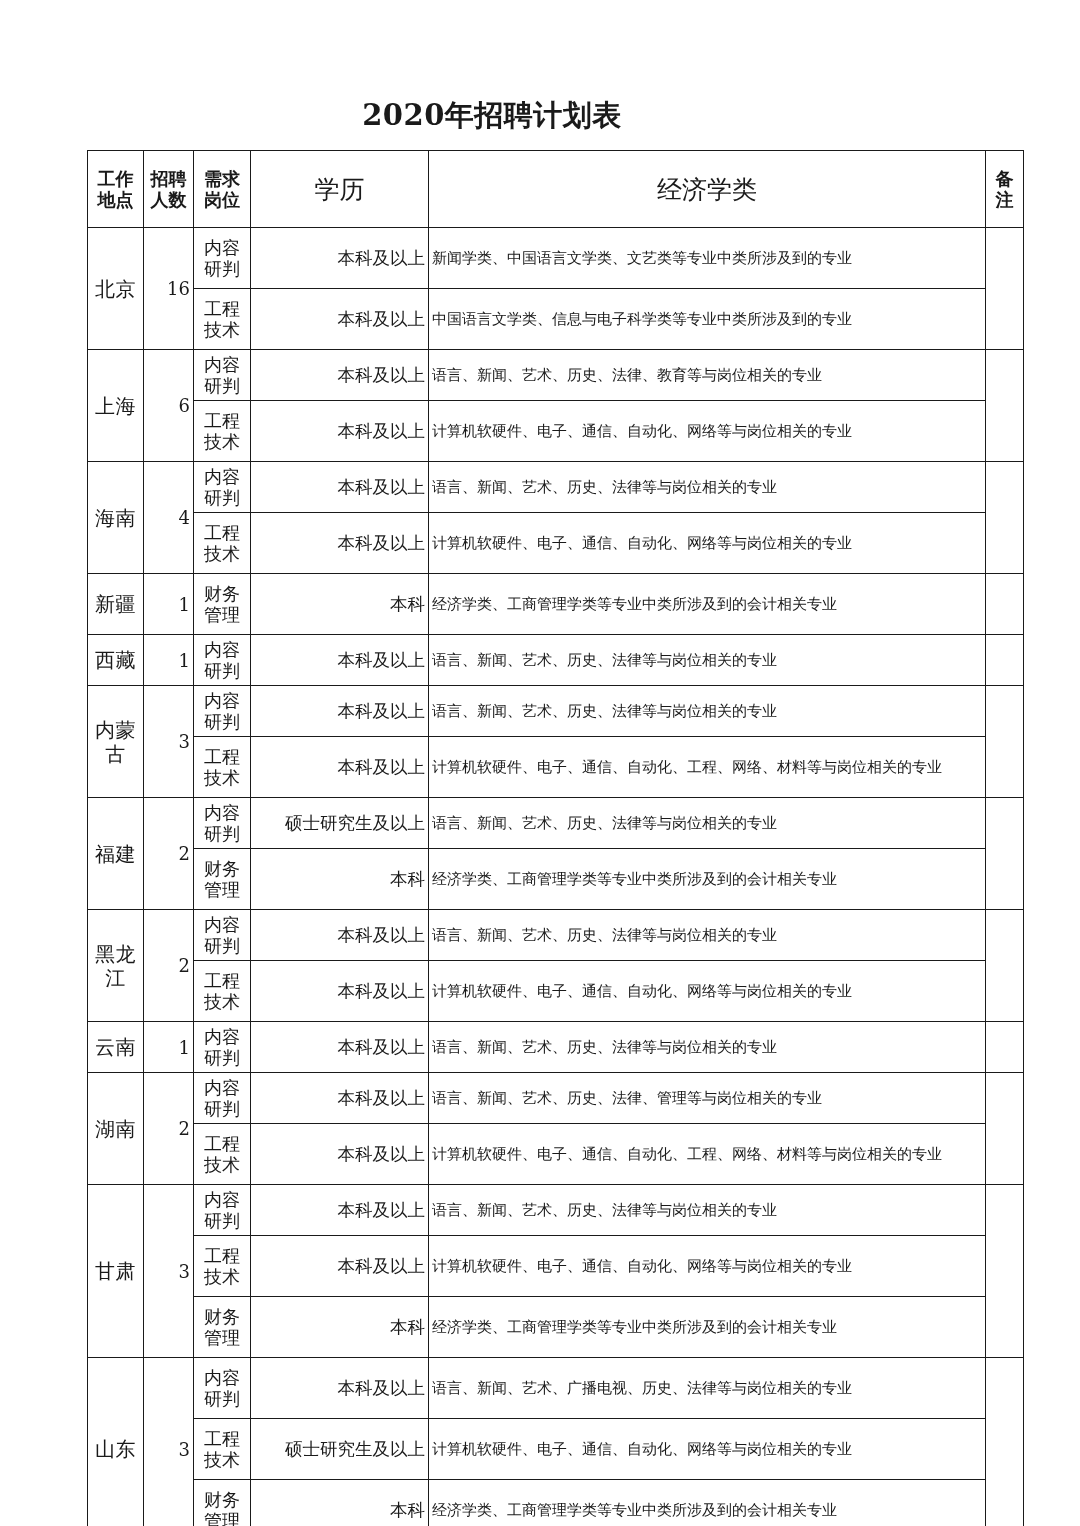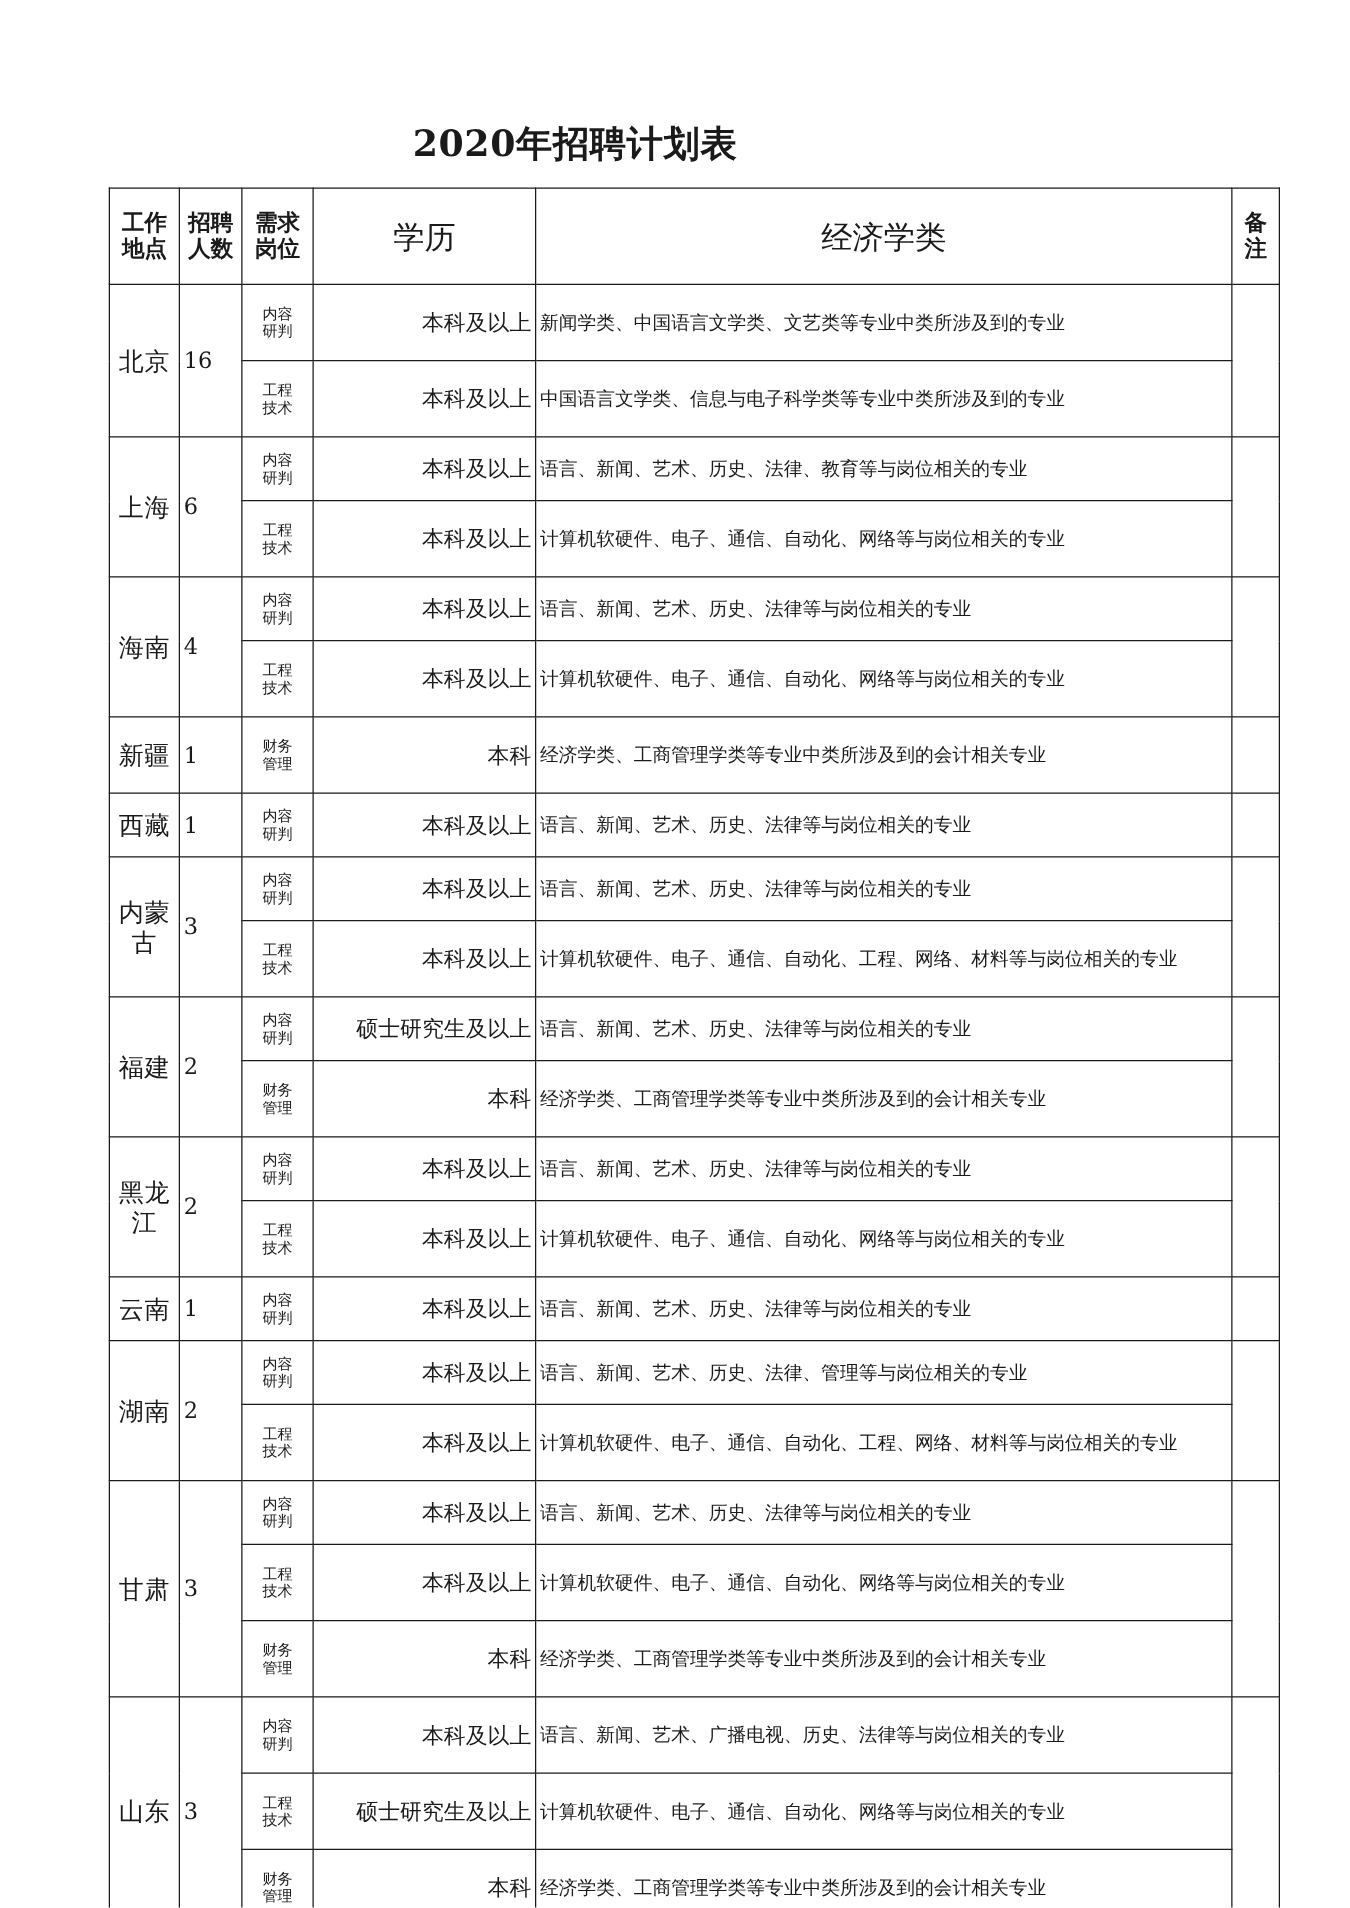--- a/index.html
+++ b/index.html
@@ -24,20 +24,21 @@
   .doc-title {
     position: absolute;
     top: 96px;
     left: 0;
     width: 920px;
     text-align: center;
     font-size: 29px;
     font-weight: bold;
     letter-spacing: 0.5px;
     font-family: "DejaVu Serif", "Liberation Serif", serif;
+    padding-left: 32px;
   }
   table.plan {
     position: absolute;
     top: 150px;
     left: 87px;
     width: 936px;
     border-collapse: collapse;
     table-layout: fixed;
     font-size: 16.5px;
   }
@@ -72,26 +73,26 @@
     font-size: 25px;
     font-weight: bold;
   }
   .cell-loc {
     text-align: center;
     font-size: 20px;
     line-height: 1.2;
     letter-spacing: 0.5px;
   }
   .cell-num {
-    text-align: left;
+    text-align: right;
     font-size: 18px;
   }
   .cell-post {
     text-align: center;
-    font-size: 12px;
+    font-size: 18px;
     line-height: 1.18;
     padding: 1px 2px;
   }
   .cell-post span { display: block; }
   .cell-edu {
     text-align: right;
     font-size: 17.5px;
     white-space: nowrap;
   }
   .cell-major {

